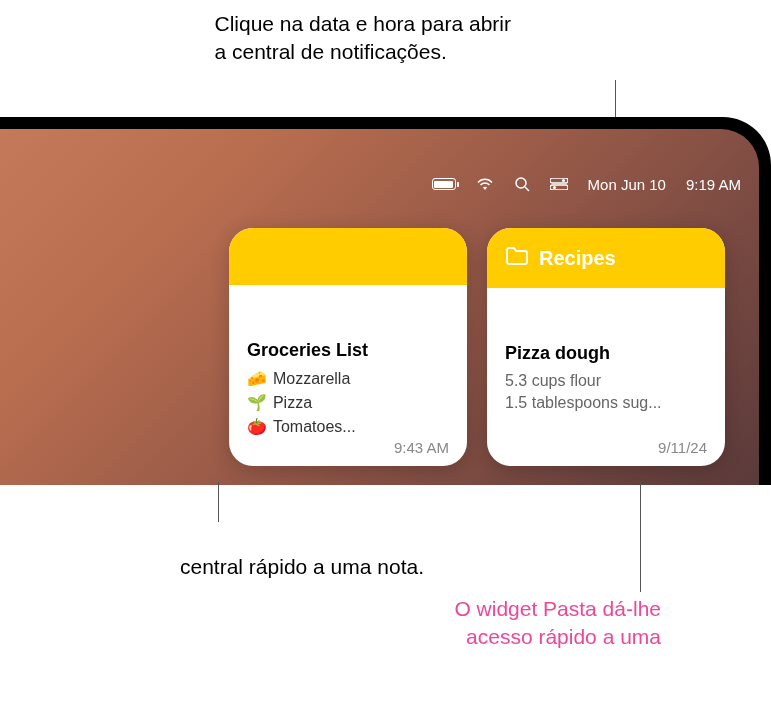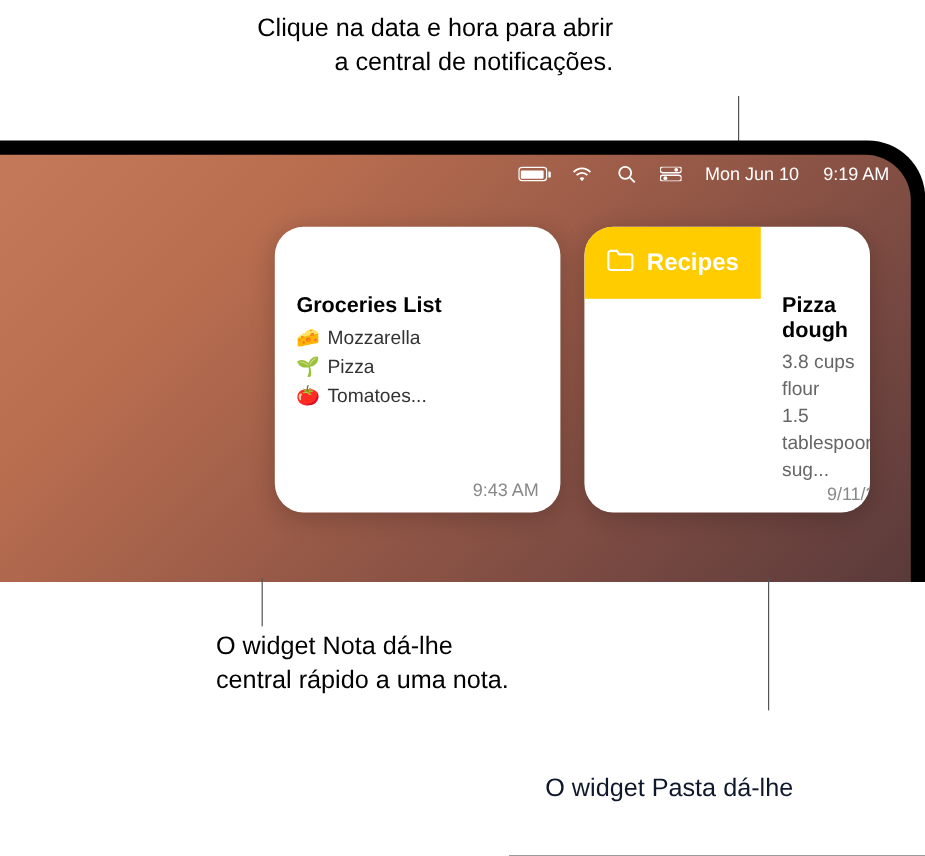--- a/index.html
+++ b/index.html
@@ -11,21 +11,21 @@
       font-family: -apple-system, BlinkMacSystemFont, "Helvetica Neue", sans-serif;
       width: 771px;
       height: 713px;
       background: white;
       position: relative;
     }
     .callout-top {
       position: absolute;
       top: 10px;
       right: 260px;
-      text-align: right;
+      text-align: left;
       font-size: 21px;
       color: #000;
       line-height: 1.35;
     }
     .callout-line-top {
       position: absolute;
       top: 80px;
       right: 155px;
       width: 1px;
       height: 60px;
@@ -49,20 +49,21 @@
       position: relative;
       overflow: hidden;
     }
     .menubar {
       display: flex;
       justify-content: flex-end;
       align-items: center;
       height: 32px;
       padding: 0 18px;
       gap: 20px;
+      margin-top: 39px;
     }
     .menubar-icon {
       color: white;
       font-size: 15px;
       display: flex;
       align-items: center;
     }
     .menubar-text {
       color: white;
       font-size: 15px;
@@ -75,21 +76,21 @@
       justify-content: flex-end;
     }
     .widget {
       width: 238px;
       height: 238px;
       background: white;
       border-radius: 24px;
       overflow: hidden;
       box-shadow: 0 4px 20px rgba(0,0,0,0.2);
       display: flex;
-      flex-direction: row;
+      flex-direction: column;
     }
     .widget-header {
       background: #ffcc00;
       height: 60px;
       display: flex;
       align-items: center;
       padding: 0 18px;
       gap: 10px;
     }
     .widget-header-full {
@@ -157,23 +158,22 @@
       width: 1px;
       height: 40px;
       background: #555;
     }
     .callout-bottom-right {
       position: absolute;
       top: 595px;
       right: 110px;
       text-align: right;
       font-size: 21px;
-      color: #0f172a;
+      color: #ec4899;
       line-height: 1.35;
-      margin-top: 48px;
     }
     .callout-line-bottom-right {
       position: absolute;
       top: 482px;
       right: 130px;
       width: 1px;
       height: 110px;
       background: #555;
     }
     .battery-shell {
@@ -274,33 +274,33 @@
           <span class="folder-icon">
             <svg width="24" height="20" viewBox="0 0 24 20" fill="none">
               <path d="M2 4 C2 2.9 2.9 2 4 2 L9 2 L11 5 L20 5 C21.1 5 22 5.9 22 7 L22 16 C22 17.1 21.1 18 20 18 L4 18 C2.9 18 2 17.1 2 16 Z" stroke="white" stroke-width="1.8" fill="none"></path>
             </svg>
           </span>
           <span class="widget-header-title">Recipes</span>
         </div>
         <div class="widget-body">
           <div class="widget-title">Pizza dough</div>
           <div class="widget-content">
-            <span>3.8 cups flour</span><br>
+            <span>5.3 cups flour</span><br>
             <span>1.5 tablespoons sug...</span>
           </div>
           <div class="widget-time">9/11/24</div>
         </div>
       </div>
     </div>
   </div>
 </div>
 
 <div class="callout-line-bottom-left"></div>
 <div class="callout-bottom-left">
-  <span>O widget Nota dá-lhe</span><br>
+  <br>
   <span>central rápido a uma nota.</span>
 </div>
 
 <div class="callout-line-bottom-right"></div>
 <div class="callout-bottom-right">
   <span>O widget Pasta dá-lhe</span><br>
-  <br>
+  <span>acesso rápido a uma</span><br>
 </div>
 
 </body></html>

